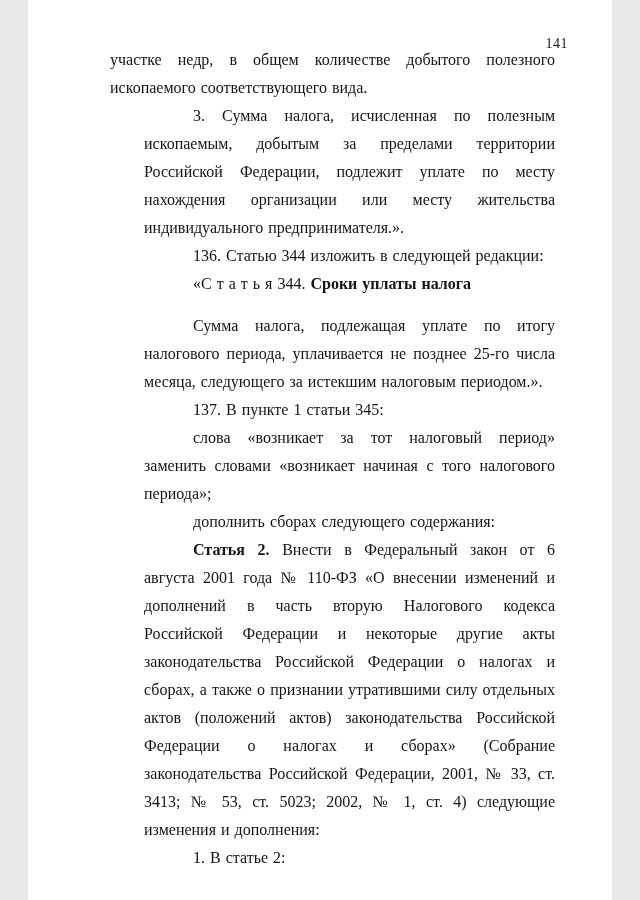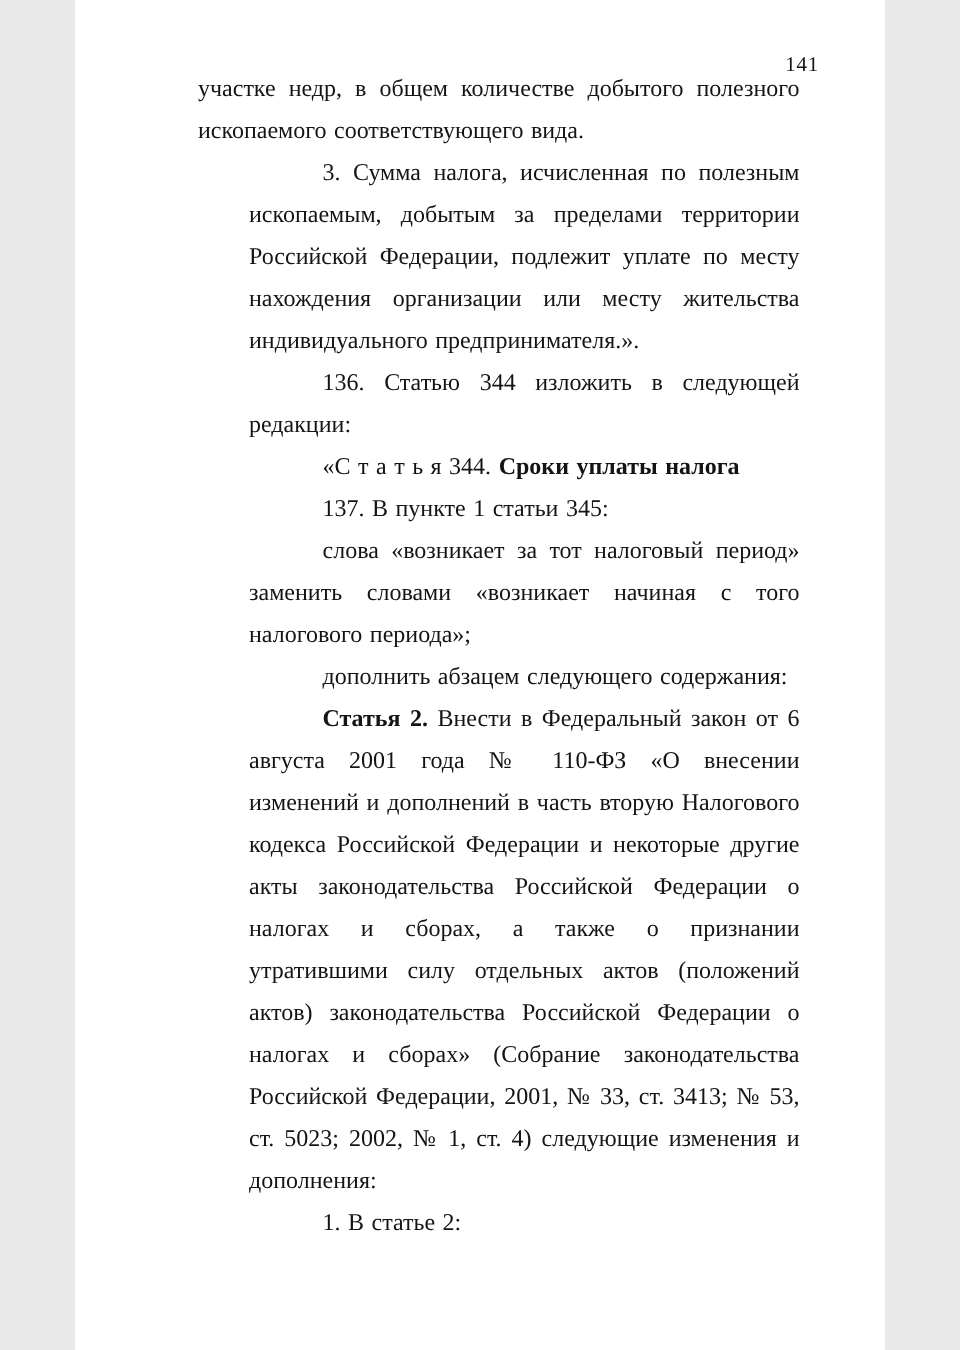--- a/index.html
+++ b/index.html
@@ -1,21 +1,21 @@
 <!DOCTYPE html>
 <html><head>
 <meta charset="utf-8">
 <style>
   html, body {
     margin: 0;
     padding: 0;
     background: #e9e9e9;
   }
   .page {
-    width: 540px;
+    width: 584px;
     height: 900px;
     margin: 0 auto;
     background: #ffffff;
     position: relative;
     box-sizing: border-box;
     overflow: hidden;
     font-family: "Liberation Serif", "DejaVu Serif", serif;
     color: #141414;
   }
   .page-number {
@@ -52,19 +52,20 @@
 </head>
 <body>
 
 <div class="page">
   <div class="page-number">141</div>
   <div class="doc-body">
       <p class="para"><span>участке недр, в общем количестве добытого полезного ископаемого соответствующего вида.</span></p>
       <p class="para indent"><span>3. Сумма налога, исчисленная по полезным ископаемым, добытым за пределами территории Российской Федерации, подлежит уплате по месту нахождения организации или месту жительства индивидуального предпринимателя.».</span></p>
       <p class="para indent"><span>136. Статью 344 изложить в следующей редакции:</span></p>
       <p class="para indent"><span>«С т а т ь я 344. </span><span class="bold">Сроки уплаты налога</span></p>
+      <p class="para indent space-before"><span>Сумма налога, подлежащая уплате по итогу налогового периода, уплачивается не позднее 25-го числа месяца, следующего за истекшим налоговым периодом.».</span></p>
       <p class="para indent"><span>137. В пункте 1 статьи 345:</span></p>
       <p class="para indent"><span>слова «возникает за тот налоговый период» заменить словами «возникает начиная с того налогового периода»;</span></p>
-      <p class="para indent"><span>дополнить абзацем следующего содержания:</span></p>
+      <p class="para indent"><span>дополнить сборах следующего содержания:</span></p>
       <p class="para indent"><span class="bold">Статья 2.</span><span> Внести в  Федеральный закон от 6 августа 2001 года № 110-ФЗ «О внесении изменений и дополнений в часть вторую Налогового кодекса Российской Федерации и некоторые другие  акты законодательства Российской Федерации о налогах и сборах, а также о признании утратившими силу отдельных актов (положений актов) законодательства Российской Федерации о налогах и сборах» (Собрание законодательства Российской Федерации, 2001, № 33, ст. 3413; № 53, ст. 5023; 2002, № 1, ст. 4) следующие изменения и дополнения:</span></p>
       <p class="para indent"><span>1. В статье 2:</span></p>
     </div>
 </div>
 
 </body></html>

